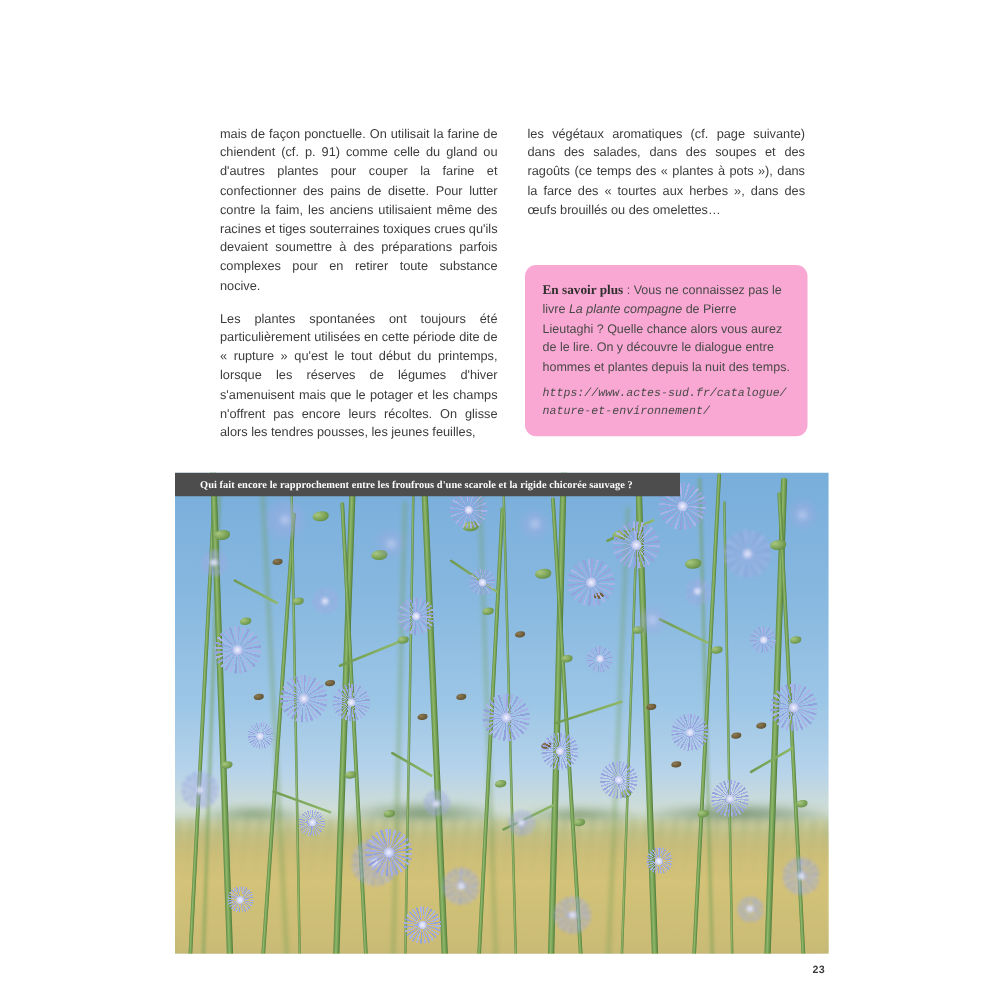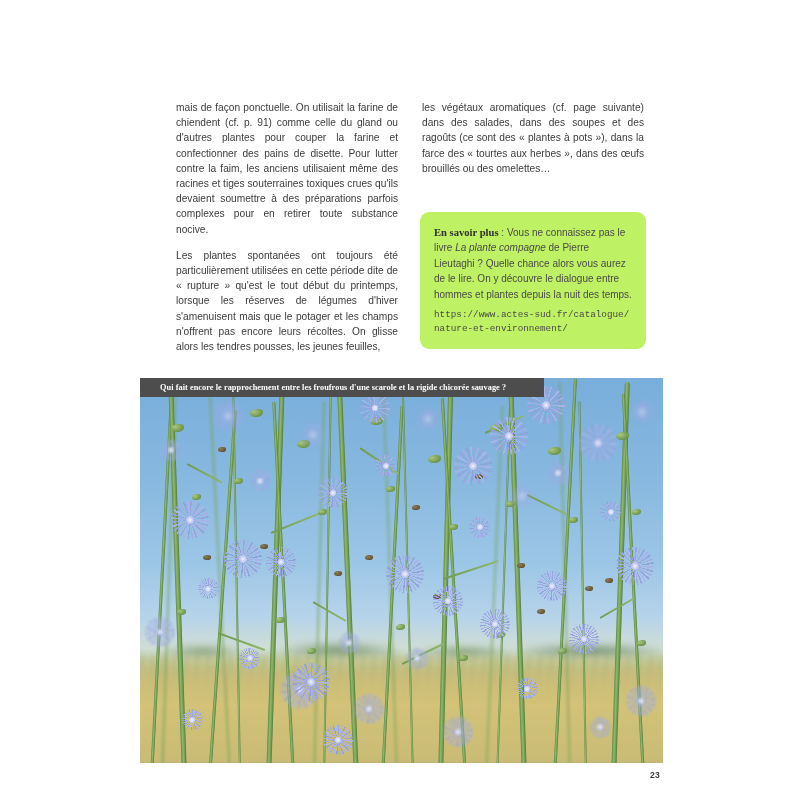--- a/index.html
+++ b/index.html
@@ -39,21 +39,21 @@
   .col p:last-child { margin-bottom: 0; }
 
   
   .callout {
     position: absolute;
     left: 420px;
     top: 212px;
     width: 226px;
     box-sizing: border-box;
     padding: 13px 14px 14px 14px;
-    background: #bef264;
+    background: #f9a8d4;
     border-radius: 9px;
   }
   .callout-body {
     font-size: 10px;
     line-height: 15.4px;
     color: #4a4a48;
     margin: 0 0 6px 0;
     text-align: left;
   }
   .callout-lead {
@@ -63,20 +63,21 @@
     color: #2f2f2d;
   }
   .callout-title { font-style: italic; }
   .callout-url {
     font-family: "Liberation Mono", monospace;
     font-size: 9.3px;
     line-height: 13.6px;
     color: #4a4a48;
     margin: 0;
     word-break: break-all;
+    font-style: italic;
   }
 
   
   .figure {
     position: absolute;
     left: 140px;
     top: 378px;
     width: 523px;
     height: 385px;
     overflow: hidden;
@@ -245,21 +246,21 @@
 <body>
 
 <div class="page">
 
   <div class="col col-left">
     <p>mais de façon ponctuelle. On utilisait la farine de chiendent (cf. p. 91) comme celle du gland ou d'autres plantes pour couper la farine et confectionner des pains de disette. Pour lutter contre la faim, les anciens utilisaient même des racines et tiges souterraines toxiques crues qu'ils devaient soumettre à des préparations parfois complexes pour en retirer toute substance nocive.</p>
     <p>Les plantes spontanées ont toujours été particulièrement utilisées en cette période dite de « rupture » qu'est le tout début du printemps, lorsque les réserves de légumes d'hiver s'amenuisent mais que le potager et les champs n'offrent pas encore leurs récoltes. On glisse alors les tendres pousses, les jeunes feuilles,</p>
   </div>
 
   <div class="col col-right">
-    <p>les végétaux aromatiques (cf. page suivante) dans des salades, dans des soupes et des ragoûts (ce sont des « plantes à pots »), dans la farce des « tourtes aux herbes », dans des œufs brouillés ou des omelettes…</p>
+    <p>les végétaux aromatiques (cf. page suivante) dans des salades, dans des soupes et des ragoûts (ce temps des « plantes à pots »), dans la farce des « tourtes aux herbes », dans des œufs brouillés ou des omelettes…</p>
   </div>
 
   <aside class="callout">
     <p class="callout-body"><span class="callout-lead">En savoir plus</span><span> : Vous ne connaissez pas le livre </span><span class="callout-title">La plante compagne</span><span> de Pierre Lieutaghi ? Quelle chance alors vous aurez de le lire. On y découvre le dialogue entre hommes et plantes depuis la nuit des temps.</span></p>
     <p class="callout-url">https://www.actes-sud.fr/catalogue/nature-et-environnement/</p>
   </aside>
 
   <figure class="figure" style="margin:0">
     <div class="photo">
 

